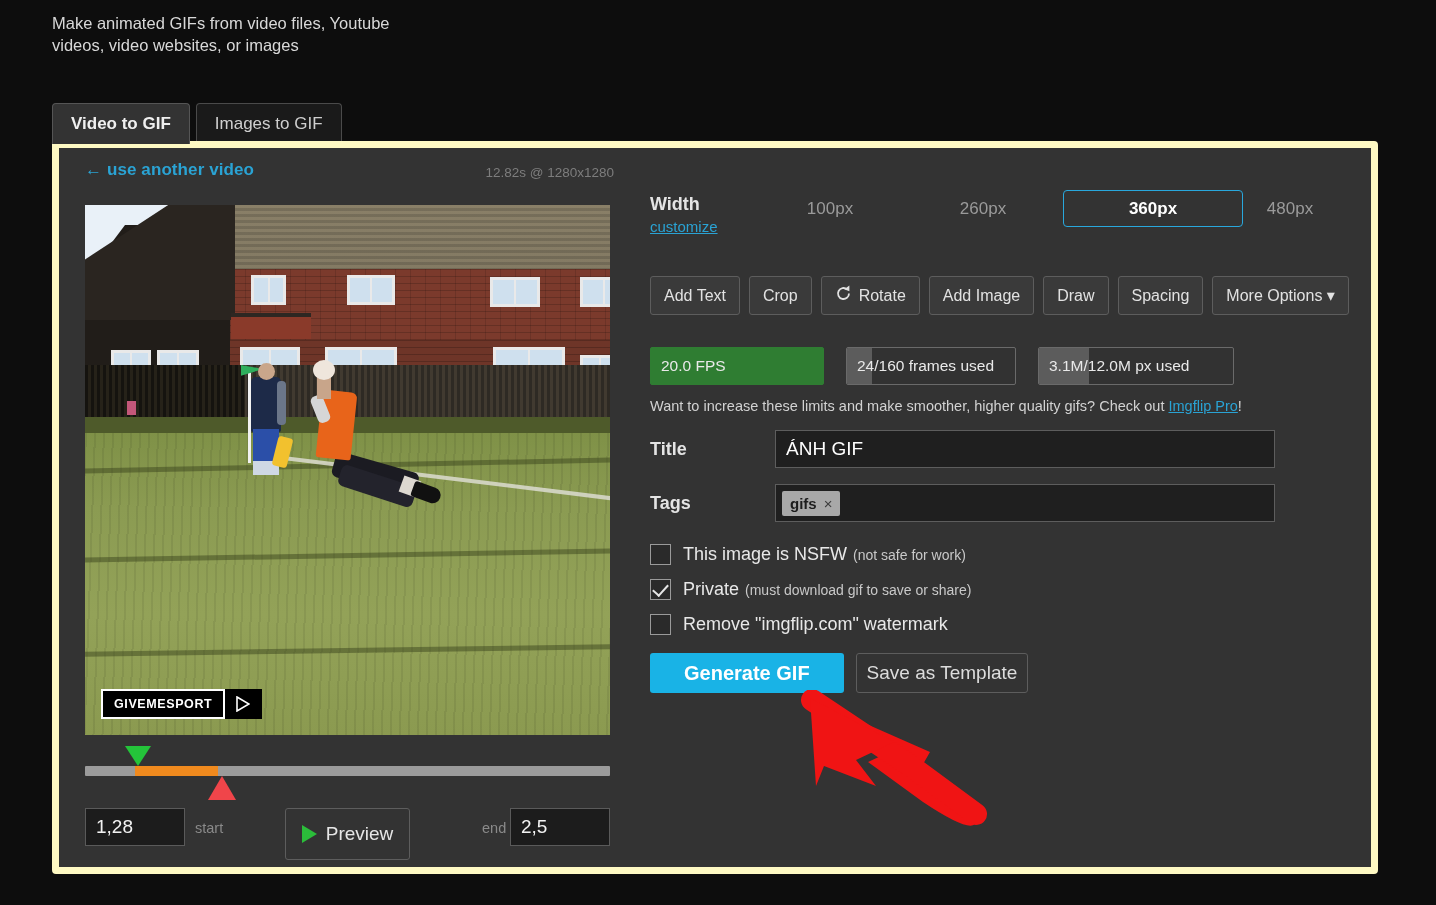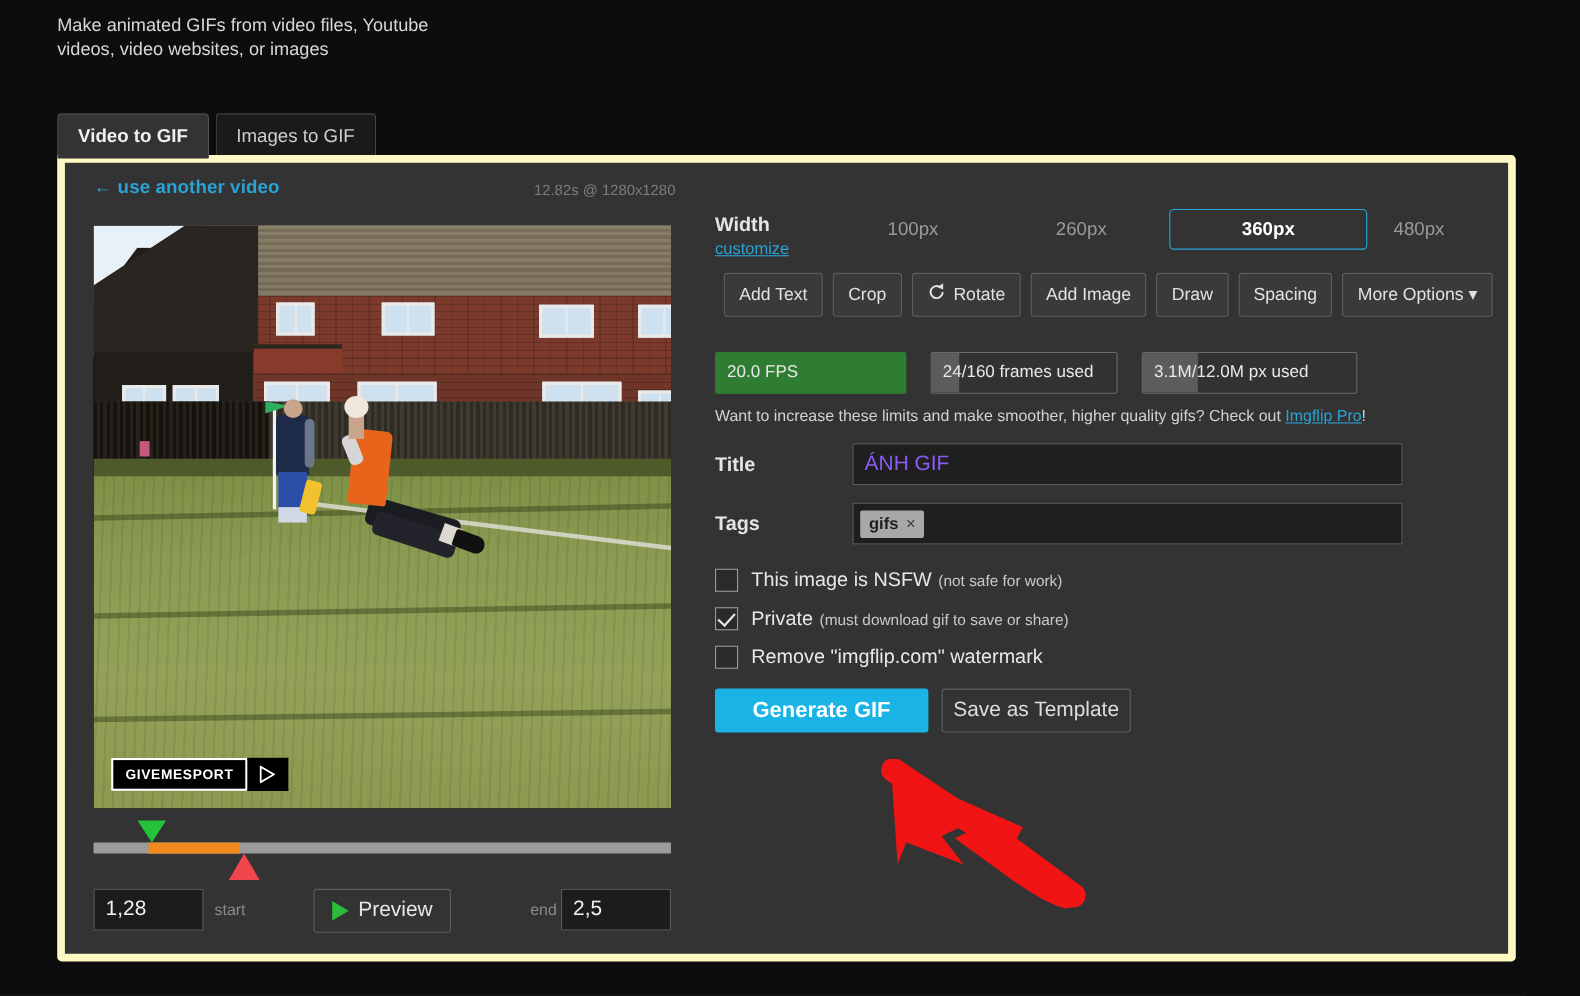--- a/index.html
+++ b/index.html
@@ -210,40 +210,40 @@
 
   .time-row { position:absolute; left:26px; top:660px; width:525px; height:40px; }
   .time-input {
     position:absolute; width:100px; height:38px;
     background:#1c1c1c; border:1px solid #5a5a5a;
     color:#f2f2f2; font-size:19px; padding:0 10px;
     font-family:"Liberation Sans", sans-serif;
   }
   .time-label { position:absolute; color:#8a8a8a; font-size:14.5px; top:12px; }
   .preview-btn {
-    position:absolute; left:200px; top:0; width:125px; height:40px;
+    position:absolute; left:200px; top:0; width:125px; height:52px;
     background:#333; border:1px solid #5d5d5d; border-radius:3px;
     color:#e6e6e6; font-size:19px;
     display:flex; align-items:center; justify-content:center; gap:9px;
   }
   .tri-play { width:0;height:0;border-left:15px solid #2bbd3a;border-top:9px solid transparent;border-bottom:9px solid transparent; }
 
   
   .right { position:absolute; left:591px; top:46px; width:715px; }
 
   .width-row { position:relative; height:52px; }
   .width-label { position:absolute; left:0; top:0; color:#e4e4e4; font-size:18px; font-weight:bold; }
   .width-custom { position:absolute; left:0; top:24px; color:#2aa3d4; font-size:15px; }
   .wopt {
     position:absolute; top:-4px; height:37px; line-height:35px; text-align:center;
     color:#9a9a9a; font-size:17px; border:1px solid transparent; border-radius:4px;
   }
   .wopt.sel { color:#fff; font-weight:bold; border:1px solid #29a8dd; }
 
-  .tools { position:relative; margin-top:2px; display:flex; gap:9px;justify-content:center; }
+  .tools { position:relative; margin-top:30px; display:flex; gap:9px; }
   .tool {
     background:#3a3a3a; border:1px solid #5d5d5d; border-radius:3px;
     color:#e2e2e2; font-size:16px; padding:8px 13px; line-height:19px;
     display:flex; align-items:center; gap:7px; white-space:nowrap;
   }
   .rotate-ic { display:inline-block; }
 
   .stats { position:relative; margin-top:32px; display:flex; gap:22px; }
   .stat {
     position:relative; height:38px; border:1px solid #6a6a6a; border-radius:2px;
@@ -254,21 +254,21 @@
   .stat.green .fill { background:#2f7d32; }
   .stat span { position:relative; z-index:2; color:#e9e9e9; font-size:15.5px; padding:0 10px; white-space:nowrap; }
 
   .pro-line { margin-top:13px; color:#d2d2d2; font-size:14.5px; }
   .pro-link { color:#2aa3d4; }
 
   .field-row { display:flex; align-items:center; margin-top:16px; }
   .field-label { width:125px; color:#e4e4e4; font-size:18px; font-weight:bold; }
   .field-input {
     flex:0 0 500px; height:38px; background:#1f1f1f; border:1px solid #5d5d5d;
-    color:#8b5cf6; font-size:19px; padding:0 10px;
+    color:#ffffff; font-size:19px; padding:0 10px;
     font-family:"Liberation Sans", sans-serif;
   }
   .tags-box {
     flex:0 0 500px; height:38px; background:#1f1f1f; border:1px solid #5d5d5d;
     display:flex; align-items:center; padding:0 6px;
   }
   .tag-chip {
     background:#a8a8a8; color:#1d1d1d; font-size:15px; font-weight:bold;
     padding:4px 8px; border-radius:2px; display:flex; align-items:center; gap:7px;
   }

